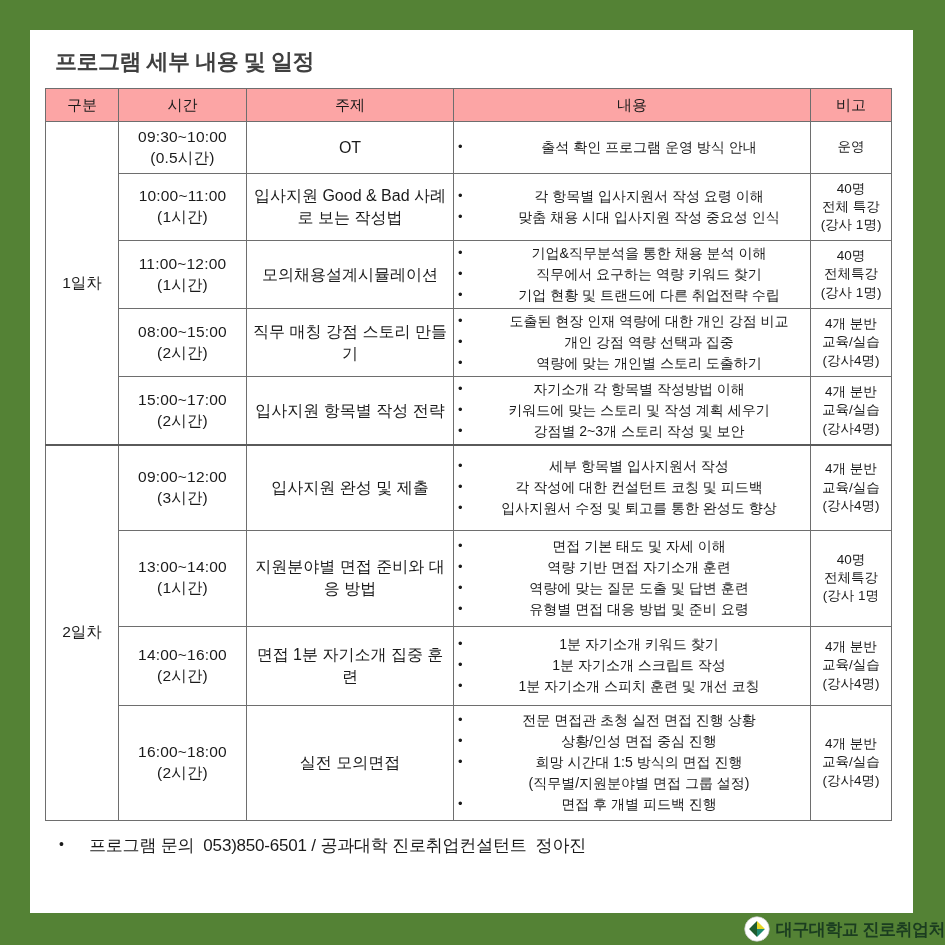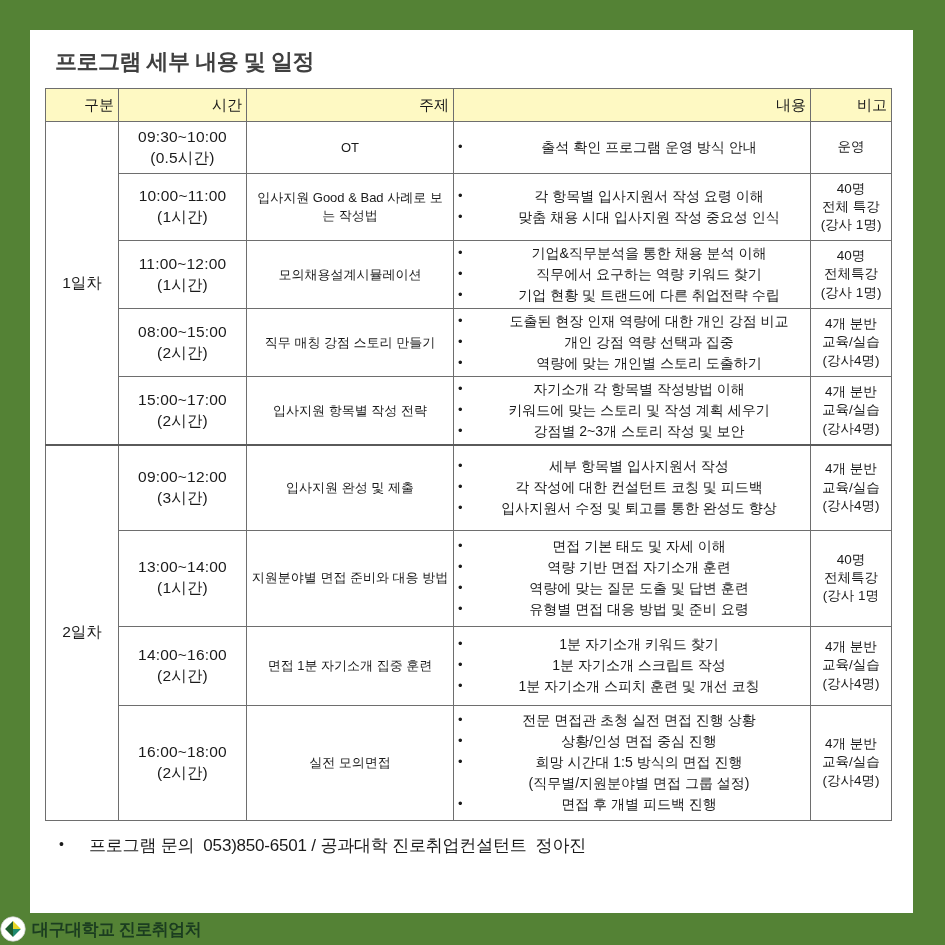--- a/index.html
+++ b/index.html
@@ -26,25 +26,25 @@
   .schedule col.c-topic{width:207px;}
   .schedule col.c-content{width:357px;}
   .schedule col.c-remark{width:81px;}
   .schedule th,.schedule td{
     border:1.5px solid #6e6e6e;
     vertical-align:middle;
     padding:2px 4px;
   }
   .schedule thead tr{height:33px;}
   .schedule th{
-    background:#fef9c3;font-weight:400;font-size:15px;text-align:right;
+    background:#fca5a5;font-weight:400;font-size:15px;text-align:center;
   }
   .day-cell{text-align:center;font-size:15.5px;}
   .time-cell{text-align:center;font-size:15.5px;line-height:1.35;letter-spacing:0.2px;}
-  .topic-cell{text-align:center;font-size:13px;line-height:1.35;}
+  .topic-cell{text-align:center;font-size:16px;line-height:1.35;}
   .content-cell{padding:4px 6px 4px 10px;}
   .content-cell ul{list-style:none;margin:0;padding:0;text-align:center;}
   .content-cell li{
     position:relative;font-size:14px;line-height:1.5;padding-left:14px;
   }
   .content-cell li::before{
     content:"\2022";position:absolute;left:0;top:0;font-size:13px;
   }
   .content-cell.wide-gap li{padding-left:34px;}
   .content-cell .subline{font-size:14px;line-height:1.5;}
@@ -53,21 +53,21 @@
   .notes{
     list-style:none;margin:12px 0 0 25px;padding:0;
   }
   .notes li{
     position:relative;padding-left:34px;font-size:17px;line-height:1.5;
     white-space:pre-wrap;letter-spacing:-0.2px;
   }
   .notes li::before{content:"\2022";position:absolute;left:4px;top:1px;font-size:14px;}
   .logo-band{
     position:absolute;left:0;right:0;bottom:0;height:32px;
-    display:flex;align-items:center;justify-content:flex-start;gap:6px;
+    display:flex;align-items:center;justify-content:flex-end;gap:6px;
   }
   .emblem{display:inline-flex;width:26px;height:26px;}
   .logo-text{
     font-size:17px;font-weight:700;color:#1b3d20;letter-spacing:-0.5px;
   }
 </style>
 </head>
 <body>
 
 <div class="page">

